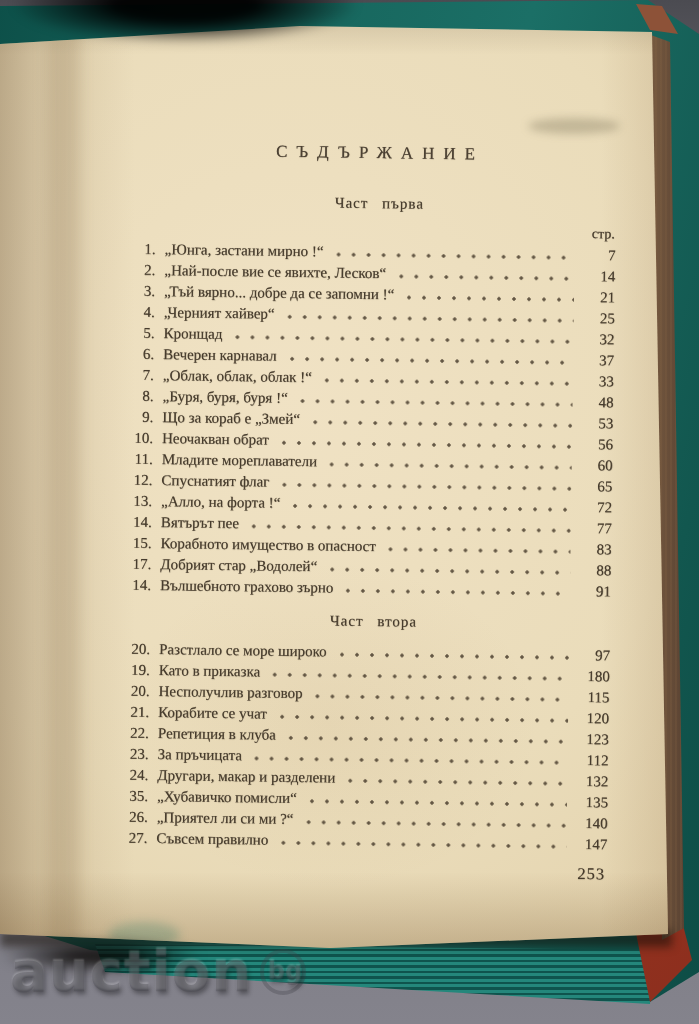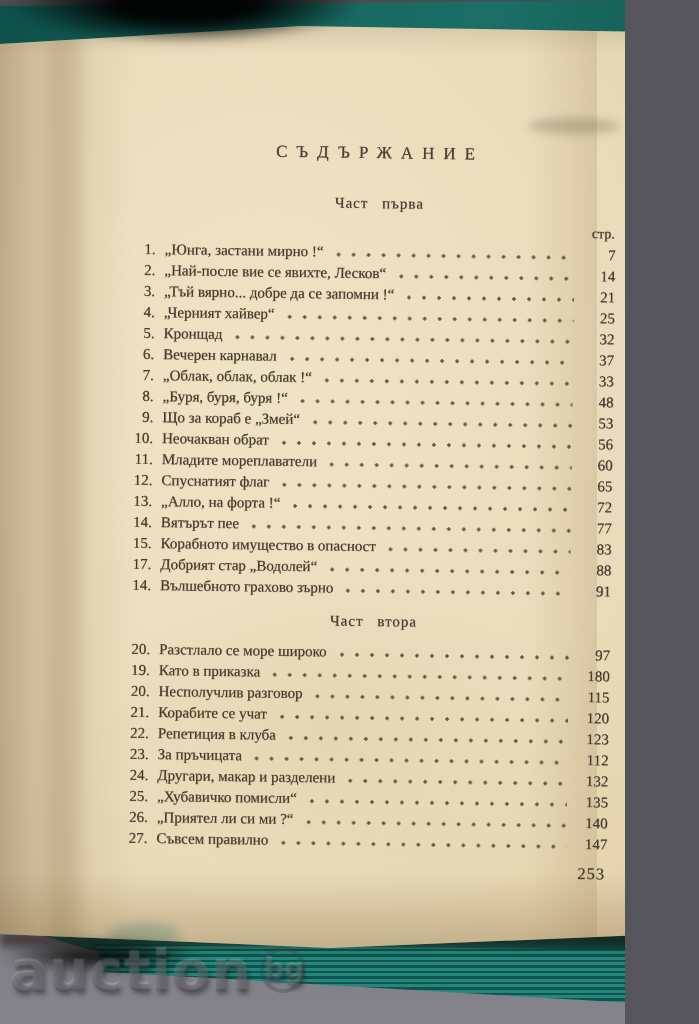--- a/index.html
+++ b/index.html
@@ -1,20 +1,20 @@
 <!DOCTYPE html>
 <html><head>
 <meta charset="utf-8">
 <style>
   html, body { margin: 0; padding: 0; background: #55555b; }
   * { box-sizing: border-box; }
 
   .scene {
     position: relative;
-    width: 625px;
+    width: 699px;
     height: 1024px;
     overflow: hidden;
     font-family: "Liberation Serif", "DejaVu Serif", serif;
   }
 
   
   .surface {
     position: absolute; inset: 0;
     background: linear-gradient(180deg, #4b4b51 0%, #5d5c64 9%, #6f6e77 52%, #84838c 100%);
   }
@@ -191,23 +191,23 @@
     text-shadow: 0 -2px 2px rgba(255,255,255,0.20), 2px 3px 4px rgba(15,15,18,0.38);
     pointer-events: none;
   }
   .wm-badge {
     display: inline-block;
     margin-left: 8px;
     vertical-align: 11px;
     width: 46px; height: 46px; line-height: 39px;
     border: 4px solid rgba(62,62,70,0.30);
     border-radius: 50%;
-    font-size: 28px;
+    font-size: 24px;
     letter-spacing: 0;
-    text-align: left;
+    text-align: right;
   }
 </style>
 </head>
 <body>
 
 <div class="scene">
   <div class="surface"></div>
   <div class="cover"></div>
   <div class="fore-edge"></div>
   <div class="corner-red-top"></div>
@@ -400,21 +400,21 @@
   </div>
 
   <div class="row">
     <span class="num">24.</span>
     <span class="ttl">Другари, макар и разделени</span>
     <span class="dots"></span>
     <span class="pg">132</span>
   </div>
 
   <div class="row">
-    <span class="num">25.</span>
+    <span class="num">35.</span>
     <span class="ttl">„Хубавичко помисли“</span>
     <span class="dots"></span>
     <span class="pg">135</span>
   </div>
 
   <div class="row">
     <span class="num">26.</span>
     <span class="ttl">„Приятел ли си ми ?“</span>
     <span class="dots"></span>
     <span class="pg">140</span>

